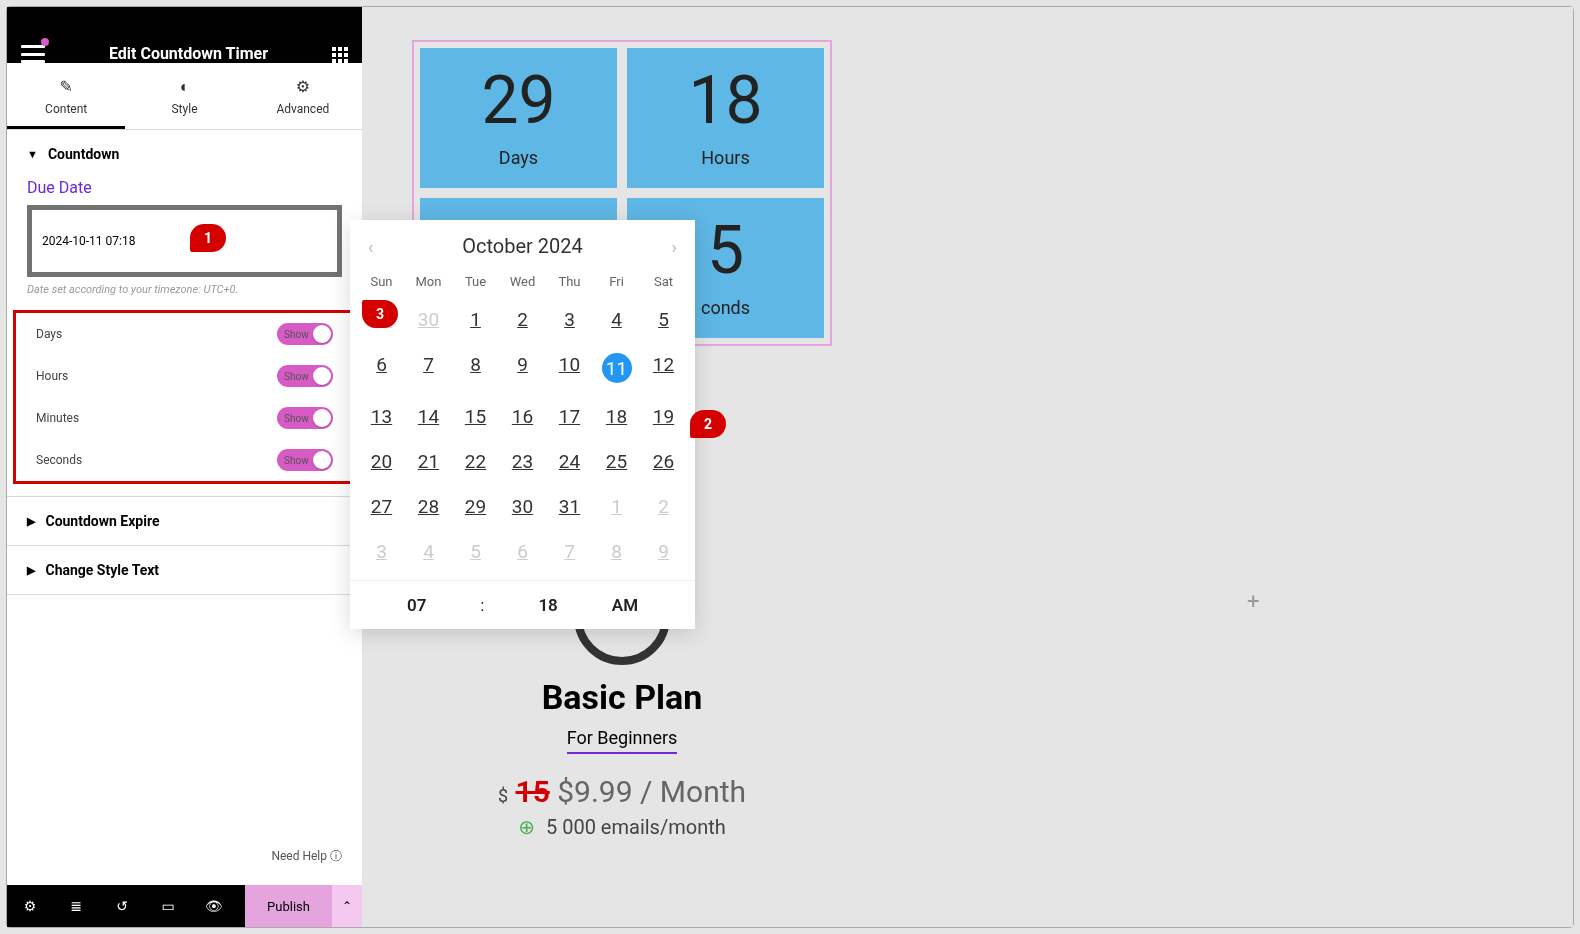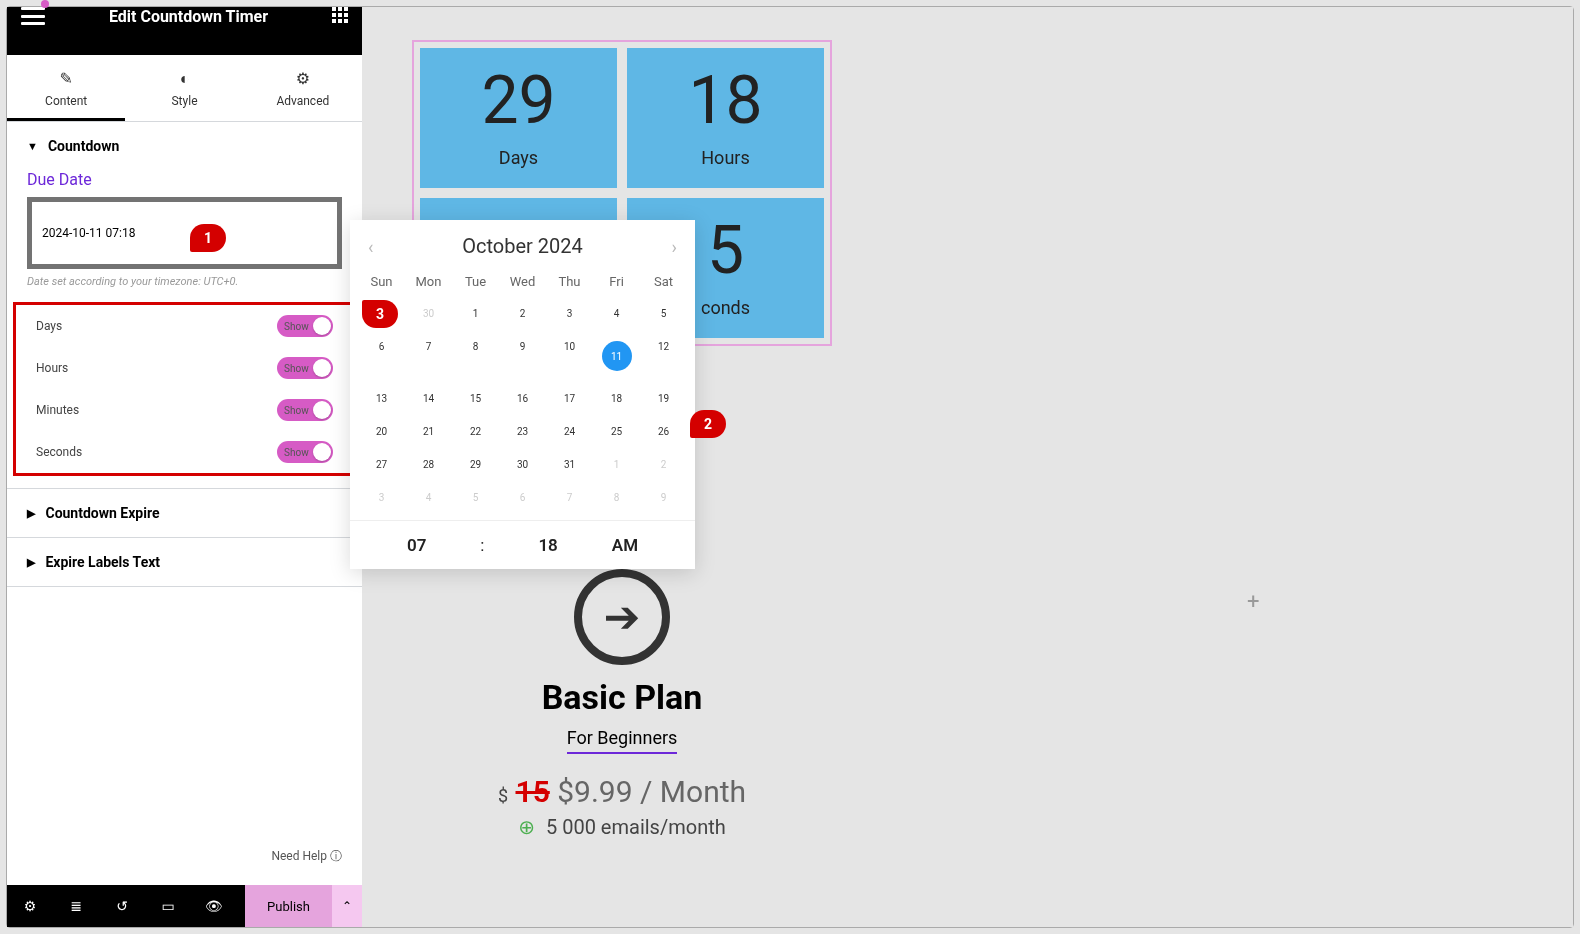--- a/index.html
+++ b/index.html
@@ -1,21 +1,21 @@
 <!DOCTYPE html>
 <html><head>
 <meta charset="utf-8">
 <style>
 * { margin: 0; padding: 0; box-sizing: border-box; font-family: -apple-system, BlinkMacSystemFont, "Segoe UI", Roboto, sans-serif; }
 body { background: #e5e5e5; width: 1580px; height: 934px; overflow: hidden; position: relative; }
 .app-wrap { position: absolute; top: 6px; left: 6px; right: 6px; bottom: 6px; background: #e5e5e5; display: flex; border: 1px solid #aaa; border-radius: 4px; overflow: visible; }
 
 
 .sidebar { width: 355px; background: #fff; display: flex; flex-direction: column; position: relative; }
-.sidebar-header { background: #000; color: #fff; height: 48px; display: flex; align-items: flex-start; justify-content: space-between; padding: 0 14px; }
+.sidebar-header { background: #000; color: #fff; height: 56px; display: flex; align-items: flex-end; justify-content: space-between; padding: 0 14px; }
 .hamburger { width: 24px; height: 18px; display: flex; flex-direction: column; justify-content: space-between; cursor: pointer; position: relative; }
 .hamburger span { height: 3px; background: #fff; border-radius: 1px; }
 .hamburger .dot { position: absolute; top: -7px; right: -4px; width: 8px; height: 8px; background: #d65bc5; border-radius: 50%; }
 .sidebar-title { font-size: 16px; font-weight: 700; }
 .grid-icon { width: 16px; height: 16px; display: grid; grid-template-columns: 1fr 1fr 1fr; grid-template-rows: 1fr 1fr 1fr; gap: 2px; cursor: pointer; }
 .grid-icon span { background: #fff; }
 
 .tabs { display: flex; border-bottom: 1px solid #d5d8dc; }
 .tab { flex: 1; text-align: center; padding: 14px 0 10px; cursor: pointer; color: #333; font-size: 12px; position: relative; }
 .tab.active { border-bottom: 3px solid #000; }
@@ -64,21 +64,21 @@
 
 .plus-icon { position: absolute; top: 582px; left: 885px; font-size: 22px; color: #999; cursor: pointer; }
 
 
 .calendar { position: absolute; top: 220px; left: 350px; width: 345px; background: #fff; box-shadow: 0 4px 20px rgba(0,0,0,0.15); z-index: 100; padding: 14px 0; }
 .cal-header { display: flex; align-items: center; justify-content: space-between; padding: 0 18px 8px; }
 .cal-nav { font-size: 18px; color: #bbb; cursor: pointer; }
 .cal-month { font-size: 20px; color: #333; }
 .cal-grid { display: grid; grid-template-columns: repeat(7, 1fr); text-align: center; padding: 0 8px; }
 .cal-dow { font-size: 13px; color: #666; padding: 8px 0; text-align: center; }
-.cal-day { font-size: 10px; padding: 11px 0; cursor: pointer; color: #333; }
+.cal-day { font-size: 19px; padding: 11px 0; cursor: pointer; color: #333; text-decoration: underline; }
 .cal-day.muted { color: #ccc; }
 .cal-day.selected span { background: #2196f3; color: #fff; width: 30px; height: 30px; border-radius: 50%; display: inline-flex; align-items: center; justify-content: center; }
 .cal-time { display: flex; justify-content: space-around; align-items: center; padding: 14px 30px 0; border-top: 1px solid #eee; margin-top: 6px; font-size: 17px; color: #222; font-weight: 600;}
 .cal-colon { font-weight: 400; }
 
 
 .marker { position: absolute; background: #d40000; color: #fff; font-weight: 700; font-size: 14px; width: 36px; height: 28px; border-radius: 50% 50% 50% 0; display: flex; align-items: center; justify-content: center; z-index: 200; transform: rotate(-45deg); }
 .marker span { transform: rotate(45deg); }
 .marker.m1 { top: 224px; left: 190px; border-radius: 14px 14px 14px 2px; transform: none; }
 .marker.m1 span { transform: none; }
@@ -175,21 +175,21 @@
 
     <div class="section">
       <div class="section-header">
         <span class="caret">▶</span>
         <span>Countdown Expire</span>
       </div>
     </div>
     <div class="section">
       <div class="section-header">
         <span class="caret">▶</span>
-        <span>Expire Labels Text</span>
+        <span>Change Style Text</span>
       </div>
     </div>
 
     <div class="sidebar-bottom">
       <div class="need-help">
         <span>Need Help</span>
         <span>ⓘ</span>
       </div>
       <div class="footer-bar">
         <div class="footer-icon">⚙</div>

